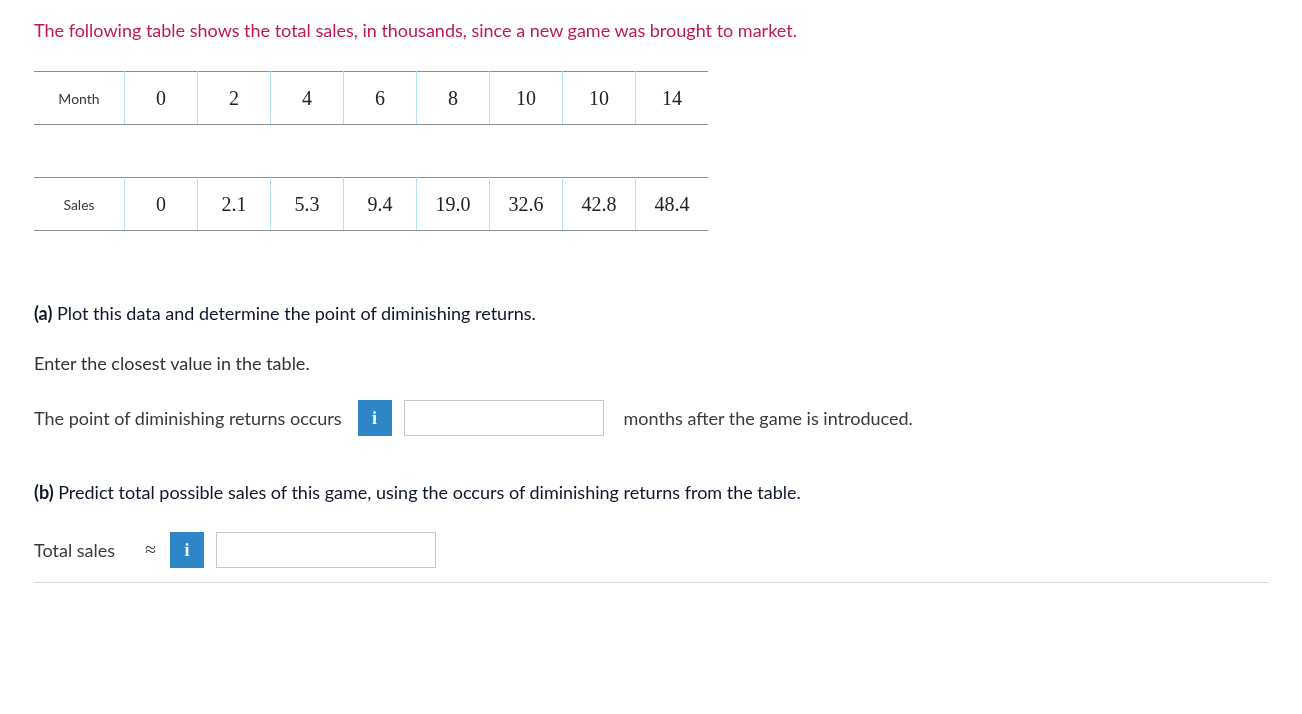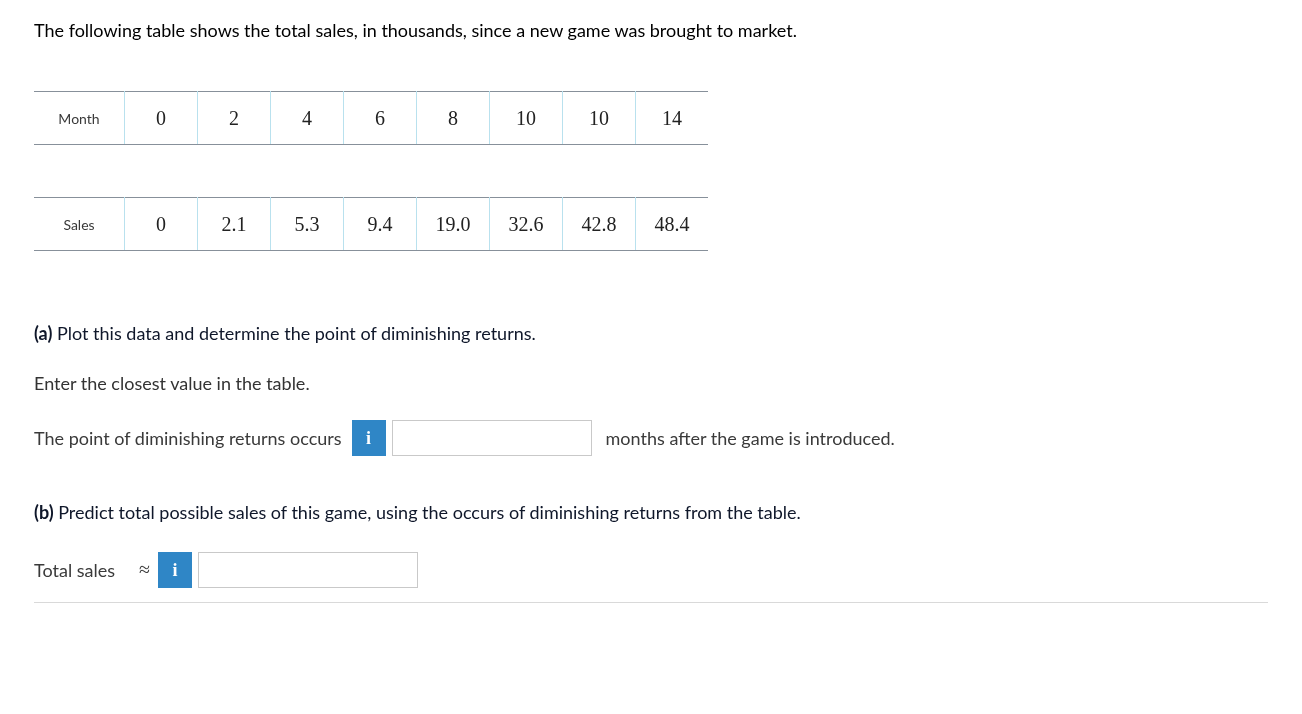--- a/index.html
+++ b/index.html
@@ -5,22 +5,22 @@
   body {
     font-family: "Lato", "Helvetica Neue", Arial, sans-serif;
     font-size: 18px;
     color: #333;
     margin: 0;
     padding: 18px 34px 28px 34px;
     box-sizing: border-box;
     width: 1302px;
   }
   .intro {
-    color: #000000;
-    margin-bottom: 48px;
+    color: #be185d;
+    margin-bottom: 28px;
     line-height: 1.4;
   }
 
   
   table.data {
     border-collapse: collapse;
     margin-bottom: 70px;
   }
   table.data td {
     border-left: 1px solid #b9e1ee;
@@ -65,21 +65,21 @@
   .part b { font-weight: 700; }
 
   .block {
     margin-bottom: 26px;
   }
 
   .answer-line {
     display: flex;
     align-items: center;
     flex-wrap: wrap;
-    gap: 0;
+    gap: 6px;
     color: #3a3a3a;
     margin-bottom: 44px;
   }
   .answer-line .txt { margin-right: 10px; }
   .answer-line .txt-after { margin-left: 14px; }
 
   .info-icon {
     display: inline-flex;
     align-items: center;
     justify-content: center;

